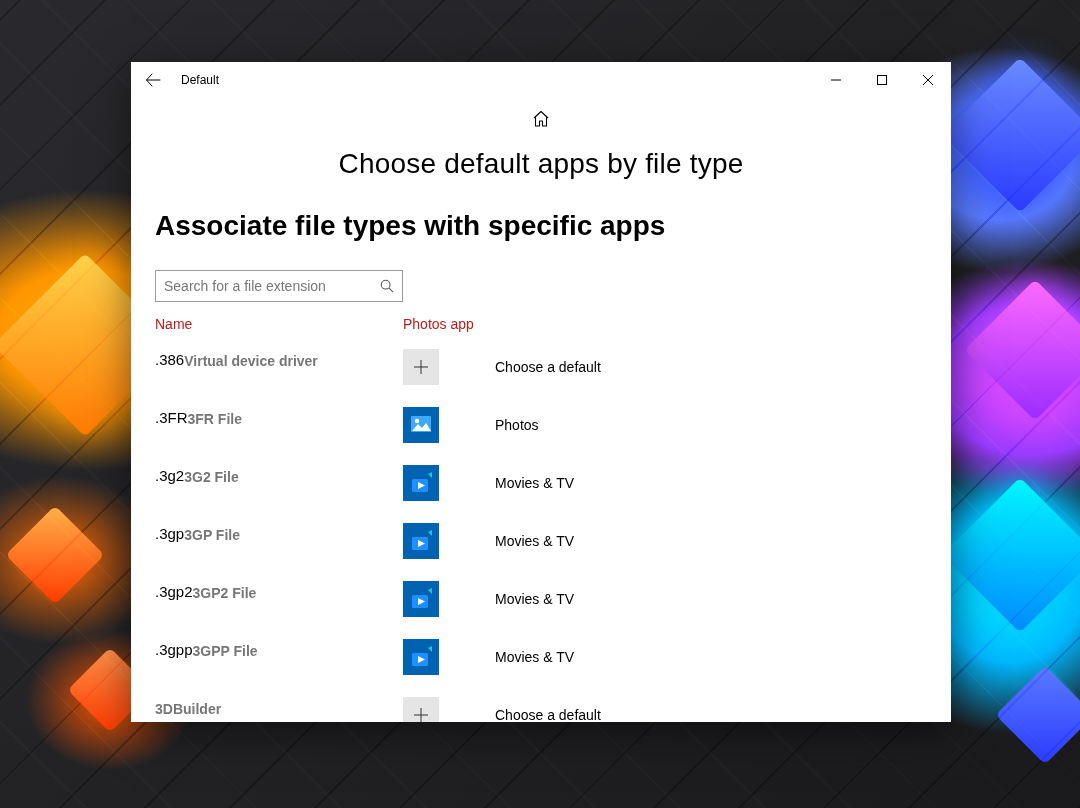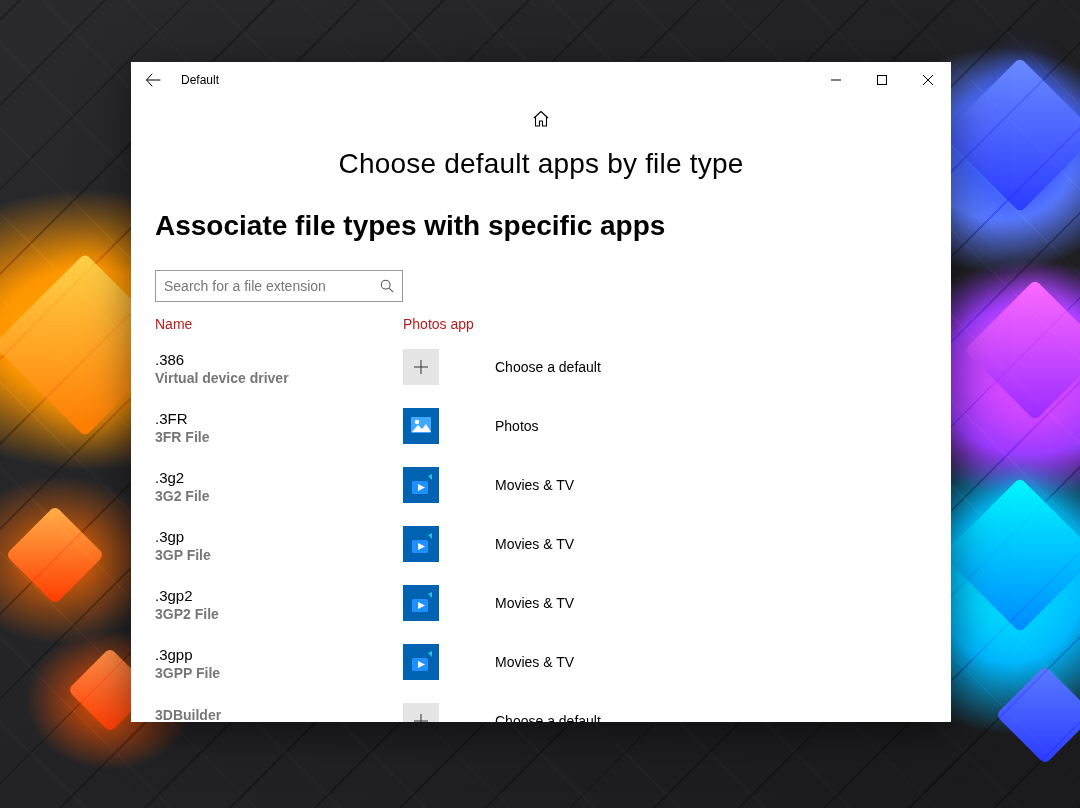--- a/index.html
+++ b/index.html
@@ -117,21 +117,21 @@
   .col-name { width: 248px; }
   .col-app { }
 
   .list { margin-top: 6px; }
   .row {
     display:flex; align-items:flex-start;
     padding: 11px 0;
   }
   .type-col {
     width: 248px;
-    display:flex; flex-direction:column;
+    display:flex; 
     padding-top: 2px;
   }
   .ext { font-size: 15px; color:#000; }
   .desc { font-size: 14px; color:#777; margin-top: 2px; font-weight: bold;}
   .app-col {
     display:flex; align-items:center; gap: 10px;
     cursor:pointer;
   }
   .app-icon {
     width: 36px; height: 36px;

